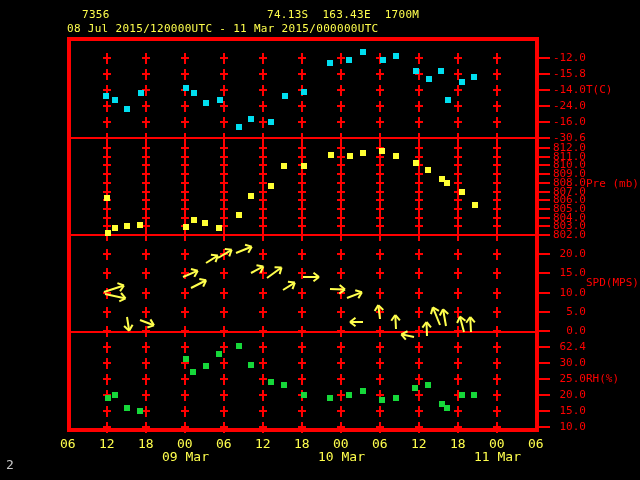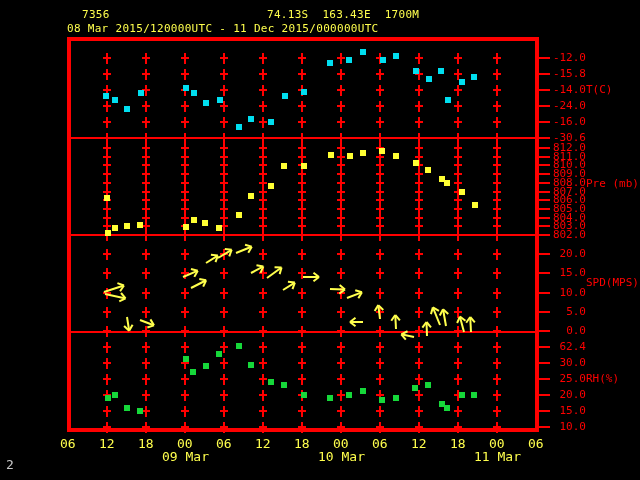--- a/index.html
+++ b/index.html
@@ -25,21 +25,21 @@
     width:7px;height:2px;background:inherit;transform-origin:100% 50%;}
   .arrow::before{transform:rotate(-38deg);}
   .arrow::after{transform:rotate(38deg);}
   #pg2{position:absolute;left:6px;top:457px;color:#c8c8c8;font-size:13px;}
 </style>
 </head>
 <body>
 
 <div class="hdr" style="left:82px;top:8px">7356</div>
 <div class="hdr" style="left:267px;top:8px">74.13S  163.43E  1700M</div>
-<div class="hdr" style="left:67px;top:22px">08 Mar 2015/120000UTC - 11 Dec 2015/000000UTC</div>
+<div class="hdr" style="left:67px;top:22px">08 Jul 2015/120000UTC - 11 Mar 2015/000000UTC</div>
 
 <div id="frame"></div>
 <div class="divider" style="top:137px"></div>
 <div class="divider" style="top:234px"></div>
 <div class="divider" style="top:331px"></div>
 
 <div id="plot" style="position:absolute;left:0;top:0;width:640px;height:480px">
     <div class="rdash" style="top: 57px;"></div>
     <div class="rlabel" style="top: 51px;">-12.0</div>
     <div class="gv" style="left: 106px; top: 53px;"></div>

